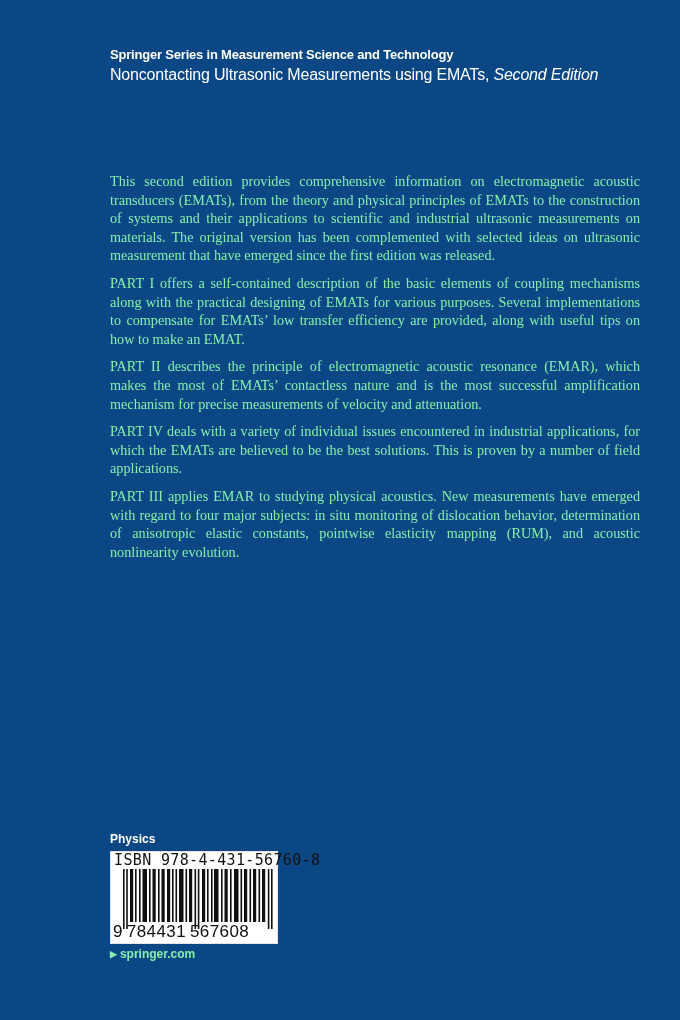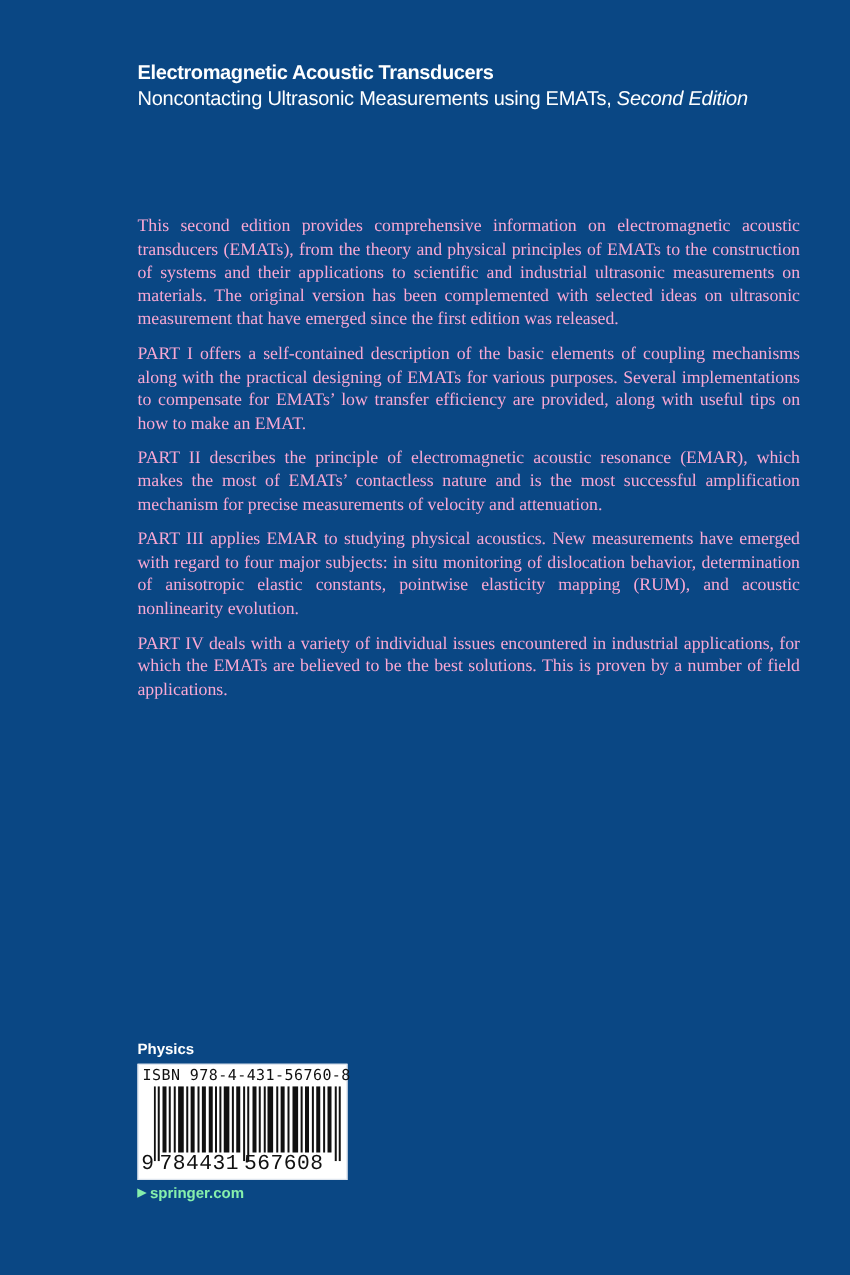--- a/index.html
+++ b/index.html
@@ -60,21 +60,21 @@
     .subtitle .edition { font-style: italic; }
 
     .blurb {
       position: absolute;
       left: 110px;
       top: 172px;
       width: 530px;
       font-family: "Liberation Serif", serif;
       font-size: 14.2px;
       line-height: 18.6px;
-      color: #f9a8d4;
+      color: #86efac;
     }
     .blurb p {
       margin: 0 0 9px 0;
       text-align: justify;
       text-align-last: left;
     }
 
     .subject {
       position: absolute;
       left: 110px;
@@ -94,38 +94,38 @@
       height: 93px;
       background: #ffffff;
       box-sizing: border-box;
       border: 1px solid #dfe6ef;
     }
     .isbn-text {
       position: absolute;
       left: 3px;
       top: 2px;
       font-family: "DejaVu Sans Mono", monospace;
-      font-size: 12px;
+      font-size: 15px;
       line-height: 12px;
       color: #111;
       letter-spacing: 0.35px;
       white-space: nowrap;
     }
     .bars {
       position: absolute;
       left: 12px;
       top: 17px;
       width: 150px;
       height: 60px;
     }
     .ean-digits {
       position: absolute;
       left: 2px;
       top: 70px;
-      font-family: Liberation Mono, monospace;
+      font-family: Liberation Sans, sans-serif;
       font-size: 17px;
       line-height: 20px;
       color: #111;
       white-space: nowrap;
       letter-spacing: 0.4px;
     }
     .ean-digits .d-first { margin-right: 4px; }
     .ean-digits .d-left { margin-right: 4px; }
 
     .site {
@@ -146,30 +146,30 @@
       margin-right: 3px;
       vertical-align: 1px;
     }
   </style>
 </head>
 <body>
 
 <div class="cover">
 
   <div class="header">
-    <div class="title">Electromagnetic Acoustic Transducers</div>
+    <div class="series">Springer Series in Measurement Science and Technology</div>
     <div class="subtitle"><span>Noncontacting Ultrasonic Measurements using EMATs, </span><span class="edition">Second Edition</span></div>
   </div>
 
   <div class="blurb">
     <p>This second edition provides comprehensive information on electromagnetic acoustic transducers (EMATs), from the theory and physical principles of EMATs to the construction of systems and their applications to scientific and industrial ultrasonic measurements on materials. The original version has been complemented with selected ideas on ultrasonic measurement that have emerged since the first edition was released.</p>
     <p>PART I offers a self-contained description of the basic elements of coupling mechanisms along with the practical designing of EMATs for various purposes. Several implementations to compensate for EMATs’ low transfer efficiency are provided, along with useful tips on how to make an EMAT.</p>
     <p>PART II describes the principle of electromagnetic acoustic resonance (EMAR), which makes the most of EMATs’ contactless nature and is the most successful amplification mechanism for precise measurements of velocity and attenuation.</p>
+    <p>PART IV deals with a variety of individual issues encountered in industrial applications, for which the EMATs are believed to be the best solutions. This is proven by a number of field applications.</p>
     <p>PART III applies EMAR to studying physical acoustics. New measurements have emerged with regard to four major subjects: in situ monitoring of dislocation behavior, determination of anisotropic elastic constants, pointwise elasticity mapping (RUM), and acoustic nonlinearity evolution.</p>
-    <p>PART IV deals with a variety of individual issues encountered in industrial applications, for which the EMATs are believed to be the best solutions. This is proven by a number of field applications.</p>
   </div>
 
   <div class="subject">Physics</div>
 
   <div class="barcode-box">
     <div class="isbn-text">ISBN 978-4-431-56760-8</div>
     <svg class="bars" viewBox="0 0 150 60" preserveAspectRatio="none">
       <g fill="#111">
 
         <rect x="0" y="0" width="1.6" height="60"></rect>

